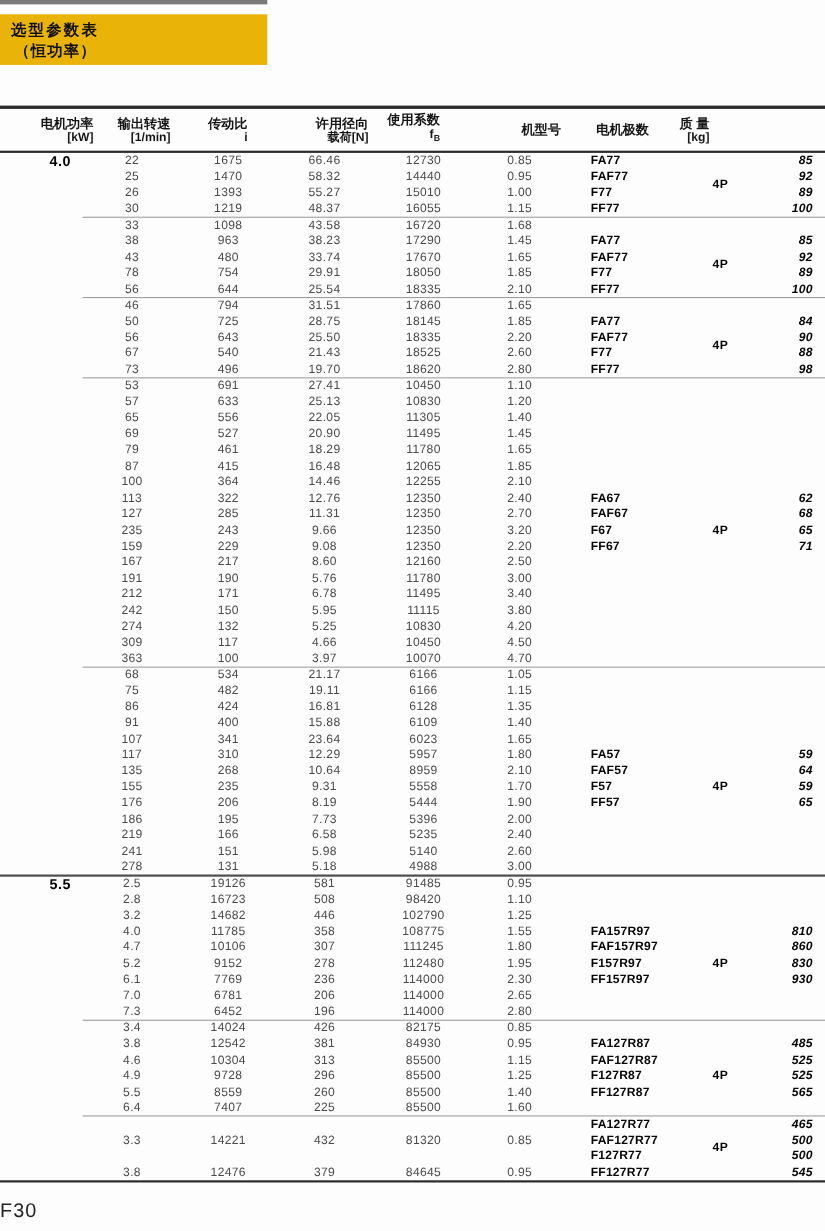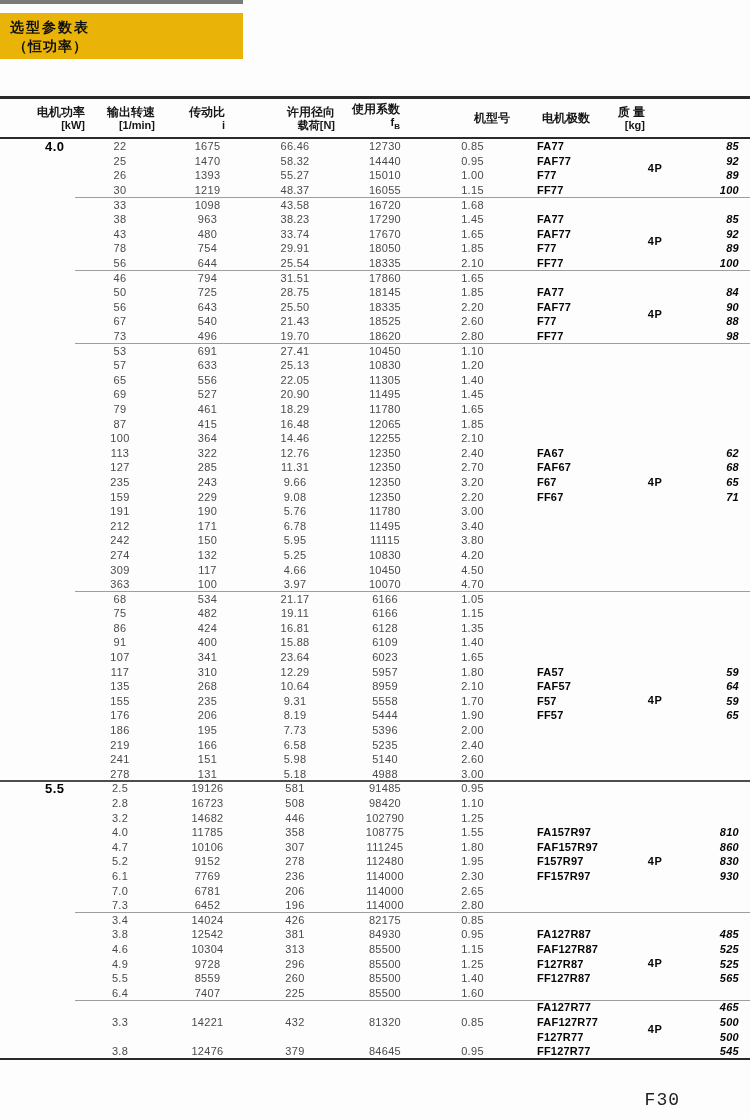--- a/index.html
+++ b/index.html
@@ -30,22 +30,22 @@
         font-size:11px;color:#4a4a4a;letter-spacing:0.3px;height:100%;}
   .cell.c0{justify-content:flex-start;}
   .cell.c6{justify-content:flex-start;padding-left:32px;}
   .cell.c8{justify-content:flex-end;padding-right:11px;}
   .cell.power{font-weight:bold;color:#000;font-size:13px;letter-spacing:0.5px;padding-left:45px;}
   .cell.model{font-weight:bold;color:#050505;letter-spacing:0.2px;}
   .cell.weight{font-weight:bold;color:#050505;font-style:italic;}
   .pole4p{position:absolute;left:615px;width:80px;height:15px;line-height:15px;text-align:center;
           font-weight:bold;font-size:11px;color:#050505;letter-spacing:0.5px;}
 
-  .footer{position:absolute;top:1090px;left:0;width:680px;text-align:right;
-          font-family:Liberation Mono, monospace;font-size:18px;color:#222;letter-spacing:1px;}
+  .footer{position:absolute;top:1090px;left:0;width:680px;text-align:left;
+          font-family:Liberation Sans, sans-serif;font-size:18px;color:#222;letter-spacing:1px;}
 </style>
 </head>
 <body>
 
 <div class="page">
 
   <div class="topbar"></div>
 
   <div class="titlebox">
     <div class="t1">选型参数表</div>
@@ -366,20 +366,31 @@
             <div class="cell c2">229</div>
             <div class="cell c3">9.08</div>
             <div class="cell c4">12350</div>
             <div class="cell c5">2.20</div>
             <div class="cell c6 model">FF67</div>
             <div class="cell c7"></div>
             <div class="cell c8 weight">71</div>
           </div>
           <div class="row">
             <div class="cell c0"></div>
+            <div class="cell c1">167</div>
+            <div class="cell c2">217</div>
+            <div class="cell c3">8.60</div>
+            <div class="cell c4">12160</div>
+            <div class="cell c5">2.50</div>
+            <div class="cell c6"></div>
+            <div class="cell c7"></div>
+            <div class="cell c8"></div>
+          </div>
+          <div class="row">
+            <div class="cell c0"></div>
             <div class="cell c1">191</div>
             <div class="cell c2">190</div>
             <div class="cell c3">5.76</div>
             <div class="cell c4">11780</div>
             <div class="cell c5">3.00</div>
             <div class="cell c6"></div>
             <div class="cell c7"></div>
             <div class="cell c8"></div>
           </div>
           <div class="row">

